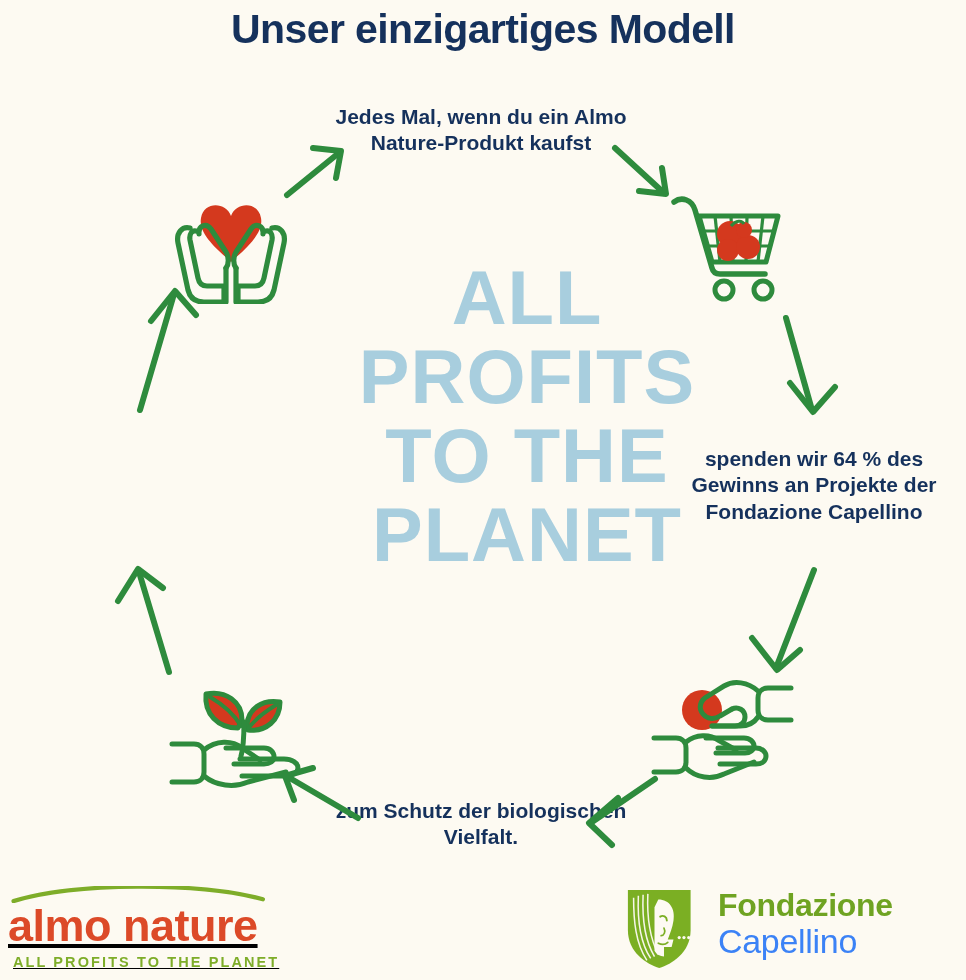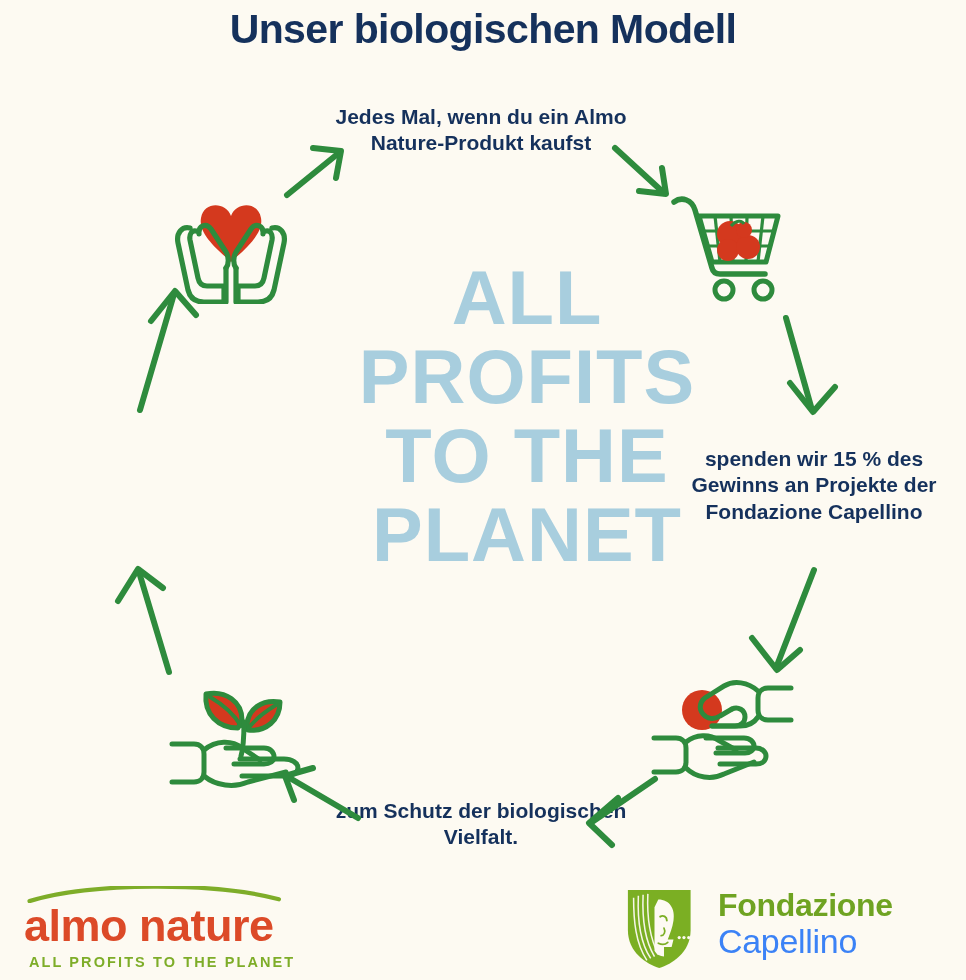--- a/index.html
+++ b/index.html
@@ -78,21 +78,21 @@
     position: absolute;
     left: 0; top: 0;
     width: 966px; height: 980px;
     pointer-events: none;
   }
 
   
   .logo {
     position: absolute;
   }
-  #logo-almo  { left: 16px;   top: 886px; width: 280px; height: 92px; }
+  #logo-almo  { left: 0;   top: 886px; width: 280px; height: 92px; text-decoration: underline; }
   #logo-fond  { left: 626px; top: 886px; width: 330px; height: 86px; }
 
   .almo-word {
     font-size: 45px;
     font-weight: 700;
     color: #DC4A28;
     letter-spacing: -0.5px;
     line-height: 1;
   }
   .almo-tag {
@@ -121,31 +121,31 @@
     color: #3b82f6;
     line-height: 1.08;
     letter-spacing: -0.3px;
   }
 </style>
 </head>
 <body>
 
 <div id="stage">
 
-  <div class="title">Unser biologischen Modell</div>
+  <div class="title">Unser einzigartiges Modell</div>
 
   <div class="center-block">
     <span class="cl">ALL</span>
     <span class="cl">PROFITS</span>
     <span class="cl">TO THE</span>
     <span class="cl">PLANET</span>
   </div>
 
   <div class="caption" id="cap-top">Jedes Mal, wenn du ein Almo Nature-Produkt kaufst</div>
-  <div class="caption" id="cap-right">spenden wir 15 % des Gewinns an Projekte der Fondazione Capellino</div>
+  <div class="caption" id="cap-right">spenden wir 64 % des Gewinns an Projekte der Fondazione Capellino</div>
   <div class="caption" id="cap-bottom">zum Schutz der biologischen Vielfalt.</div>
 
   <div class="icon" id="icon-heart">
     <svg viewBox="0 0 126 118" width="126" height="118">
       <path d="M63 30 C58 16, 36 15, 33 32 C30 48, 50 64, 63 76 C76 64, 96 48, 93 32 C90 15, 68 16, 63 30 Z" fill="#D4391E"></path>
       <path d="M22 42 C14 40, 8 47, 10 57 L20 104 C22 112, 28 116, 36 116 L56 116 L56 100 L39 100
                C34 100, 31 97, 30 92 L22 54 C21 48, 24 44, 28 45" fill="none" stroke="#2E8B3D" stroke-width="5.2" stroke-linejoin="round" stroke-linecap="round"></path>
       <path d="M31 48 C30 40, 38 36, 43 43 L58 66 C61 71, 61 78, 58 82" fill="none" stroke="#2E8B3D" stroke-width="5.2" stroke-linejoin="round" stroke-linecap="round"></path>
       <path d="M104 42 C112 40, 118 47, 116 57 L106 104 C104 112, 98 116, 90 116 L70 116 L70 100 L87 100
                C92 100, 95 97, 96 92 L104 54 C105 48, 102 44, 98 45" fill="none" stroke="#2E8B3D" stroke-width="5.2" stroke-linejoin="round" stroke-linecap="round"></path>

